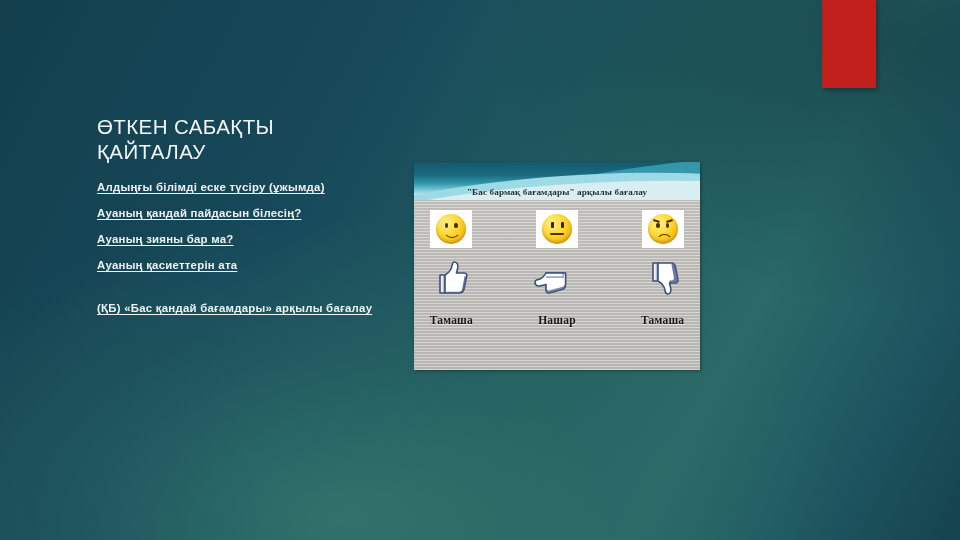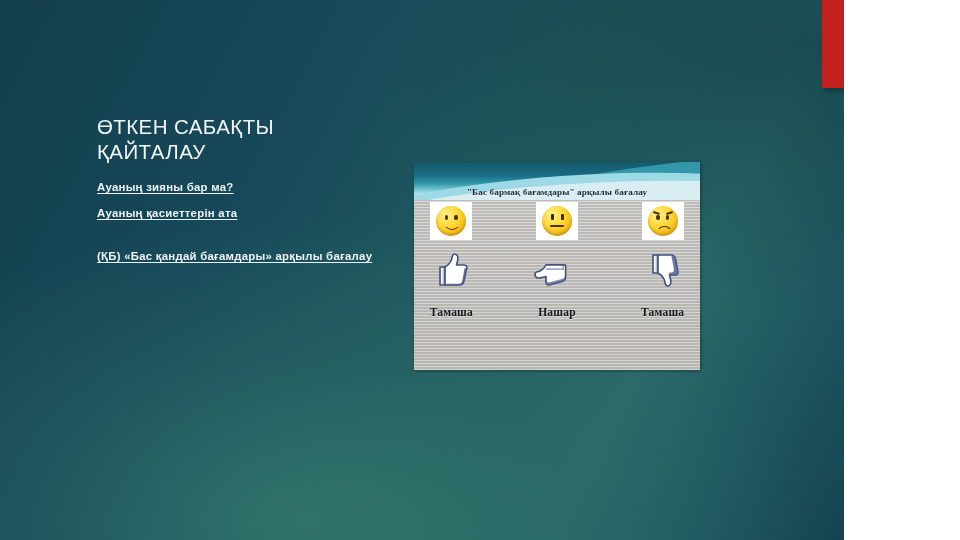--- a/index.html
+++ b/index.html
@@ -8,21 +8,21 @@
   }
   body {
     width: 960px;
     height: 540px;
     overflow: hidden;
     font-family: "Liberation Sans", sans-serif;
   }
 
   #slide {
     position: relative;
-    width: 844px;
+    width: 960px;
     height: 540px;
     background: #000000;
     overflow: hidden;
     text-decoration: underline;
   }
 
   
   #slide-bg-base {
     position: absolute;
     inset: 0;
@@ -151,21 +151,21 @@
     font-size: 9.2px;
     font-weight: 700;
     letter-spacing: 0.1px;
     text-shadow: 0 1px 0 rgba(255,255,255,0.45);
     white-space: nowrap;
   }
 
   #rating-grid {
     position: absolute;
     left: 0;
-    top: 40px;
+    top: 48px;
     width: 286px;
     display: flex;
     gap: 31px;
   }
   .rating-col {
     flex: 1 1 0;
     display: flex;
     flex-direction: column;
     align-items: center;
   }
@@ -268,20 +268,22 @@
   <div id="slide-bg-base"></div>
   <div id="slide-bg-glow"></div>
   <div id="slide-bg-dark"></div>
 
   <div id="accent-block"></div>
 
   <div id="text-column">
     <h1 id="page-title">ӨТКЕН САБАҚТЫ
 ҚАЙТАЛАУ</h1>
 
+    <p class="body-para">Алдыңғы білімді еске түсіру (ұжымда)</p>
+    <p class="body-para">Ауаның қандай пайдасын білесің?</p>
     <p class="body-para">Ауаның зияны бар ма?</p>
     <p class="body-para">Ауаның қасиеттерін ата</p>
     <p class="body-para last">(ҚБ) «Бас қандай бағамдары» арқылы бағалау</p>
   </div>
 
   <div id="picture-panel">
     <div id="panel-texture"></div>
 
     <div id="panel-header">
       <div class="wave" id="wave-3"></div>

